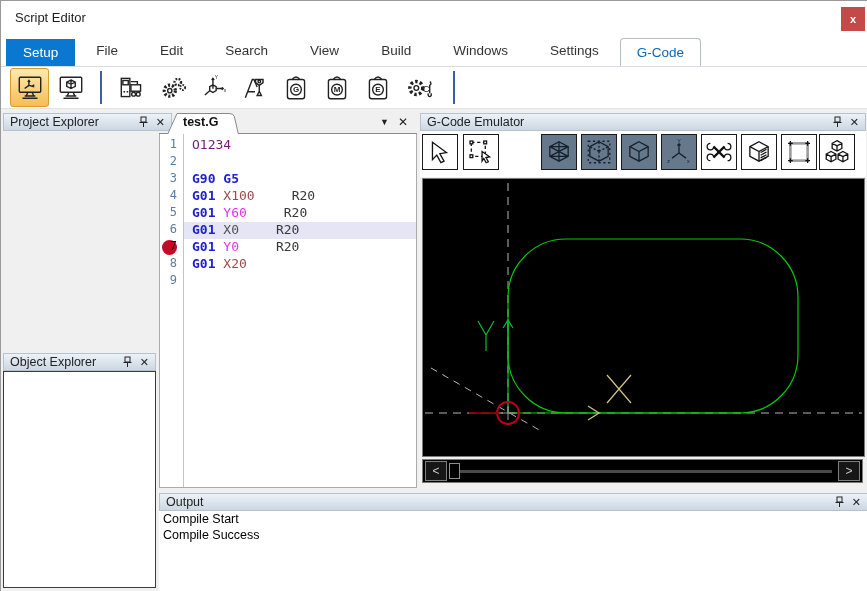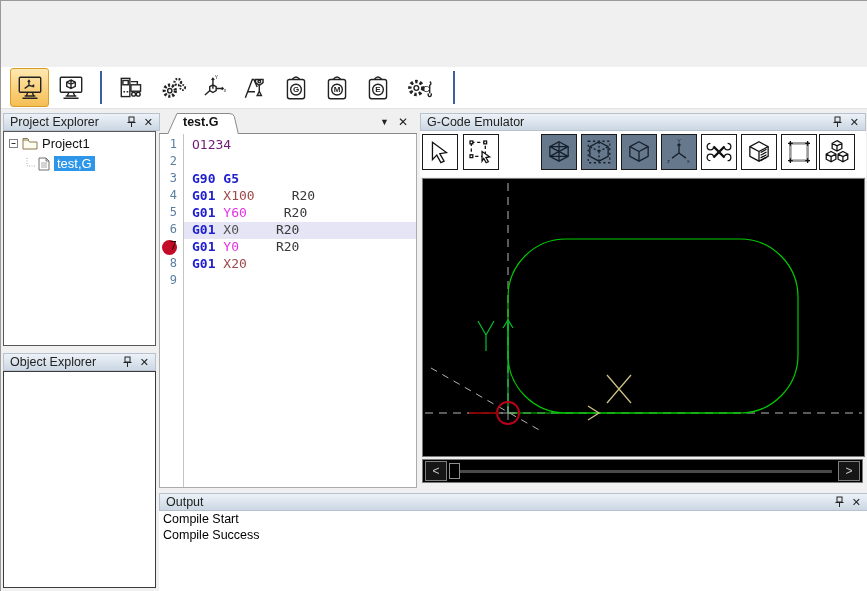--- a/index.html
+++ b/index.html
@@ -21,21 +21,21 @@
   .tb-btn.active{background:linear-gradient(#FFE9B0,#F5BE55);border:1px solid #D89B2C;border-radius:3px;}
   .tb-sep{width:2px;height:33px;background:#3A5F9F;margin:0 9px;}
   .tb-btn svg{stroke:#222;fill:none;stroke-width:1.3;}
   #tb-launcher{position:absolute;left:428px;top:96px;}
   
   .panel-head{position:absolute;height:18px;background:linear-gradient(#EDF2F8,#CBD7E3);border:1px solid #B7C2CE;
     box-sizing:border-box;display:flex;align-items:center;padding:0 6px;font-size:12.5px;color:#222;}
   .ph-icons{margin-left:auto;display:flex;align-items:center;gap:7px;}
   .ph-x{font-size:11px;color:#222;line-height:1;}
   
-  #pe-head{left:2px;top:112px;width:157px;}
+  #pe-head{left:2px;top:112px;width:169px;}
   #pe-body{position:absolute;left:2px;top:130px;width:153px;height:215px;background:#FFF;border:1px solid #585858;box-sizing:border-box;font-size:13px;}
   #oe-head{left:2px;top:352px;width:153px;}
   #oe-body{position:absolute;left:2px;top:370px;width:153px;height:217px;background:#FFF;border:1px solid #3A3A3A;box-sizing:border-box;}
   .tree-row{display:flex;align-items:center;height:17px;margin-top:3px;}
   .tree-label{margin-left:4px;color:#111;}
   .tree-label.sel{background:#2E96E8;color:#FFF;padding:0 3px;}
   
   #ed-tabstrip{position:absolute;left:158px;top:112px;width:258px;height:21px;border-bottom:1px solid #8A8A8A;box-sizing:border-box;}
   #ed-tab{position:absolute;left:8px;top:0;width:72px;height:22px;}
   #ed-tab .tab-label{position:absolute;left:16px;top:2px;font-size:12.5px;font-weight:bold;color:#111;}
@@ -73,21 +73,36 @@
   
   #out-head{left:158px;top:492px;width:709px;}
   #out-body{position:absolute;left:158px;top:510px;width:709px;height:81px;background:#FFF;}
   .out-line{font-size:12.5px;line-height:16px;padding-left:4px;color:#000;}
 </style>
 </head>
 <body>
 
 <div id="win">
 
-
+  <div id="titlebar">
+    <div id="title">Script Editor</div>
+    <div id="win-close">x</div>
+  </div>
+
+  <div id="menubar">
+      <div class="menu-item active">Setup</div>
+      <div class="menu-item">File</div>
+      <div class="menu-item">Edit</div>
+      <div class="menu-item">Search</div>
+      <div class="menu-item">View</div>
+      <div class="menu-item">Build</div>
+      <div class="menu-item">Windows</div>
+      <div class="menu-item">Settings</div>
+      <div class="menu-item ribbon-tab">G-Code</div>
+    </div>
 
   <div id="toolbar">
     <div style="width:8px"></div>
     <div class="tb-btn active">
       <svg width="30" height="30" viewBox="0 0 28 28">
         <rect x="4" y="4" width="20" height="14" rx="1"></rect>
         <path d="M12 18 l-1.5 3.5 M16 18 l1.5 3.5 M9 21.5 h10 M7 23.5 h14"></path>
         <path d="M9 14.5 l4 -3 l5 1.5 M13 11.5 V7.2 M12 8.4 L13 7 l1 1.4 M16.5 12 l1.5 -1"></path>
       </svg>
     </div>
@@ -176,42 +191,20 @@
 
   <div class="panel-head" id="pe-head">
     <span>Project Explorer</span>
     <span class="ph-icons">
       <svg width="11" height="12" viewBox="0 0 11 12">
         <rect x="3" y="1" width="5" height="5" fill="none" stroke="#222"></rect>
         <path d="M1.5 6.5 h8 M5.5 6.5 V11" stroke="#222" fill="none"></path>
       </svg>
       <span class="ph-x">✕</span>
     </span>
-  </div>
-  <div id="pe-body">
-    <div class="tree-row">
-      <svg width="9" height="9" viewBox="0 0 9 9" style="margin-left:5px;">
-        <rect x="0.5" y="0.5" width="8" height="8" fill="#FFF" stroke="#808080"></rect>
-        <path d="M2.5 4.5 h4" stroke="#333"></path>
-      </svg>
-      <svg width="16" height="13" viewBox="0 0 16 13" style="margin-left:4px;">
-        <path d="M1 3 h5 l1.5 2 H15 v7 H1 z M1 3 V1.5 h4.5 L7 3" fill="#FFFDF0" stroke="#8A7A50"></path>
-      </svg>
-      <span class="tree-label">Project1</span>
-    </div>
-    <div class="tree-row" style="margin-left:22px;">
-      <svg width="10" height="12" viewBox="0 0 10 12">
-        <path d="M1 0 V8 H9" stroke="#AAA" stroke-dasharray="1 1.5" fill="none"></path>
-      </svg>
-      <svg width="12" height="14" viewBox="0 0 12 14" style="margin-left:2px;">
-        <path d="M1 1 h7 l3 3 v9 H1 z M8 1 v3 h3" fill="#FFF" stroke="#707070"></path>
-        <path d="M3 6 h6 M3 8 h6 M3 10 h6" stroke="#A8A8A8"></path>
-      </svg>
-      <span class="tree-label sel">test,G</span>
-    </div>
   </div>
 
   <div class="panel-head" id="oe-head">
     <span>Object Explorer</span>
     <span class="ph-icons">
       <svg width="11" height="12" viewBox="0 0 11 12">
         <rect x="3" y="1" width="5" height="5" fill="none" stroke="#222"></rect>
         <path d="M1.5 6.5 h8 M5.5 6.5 V11" stroke="#222" fill="none"></path>
       </svg>
       <span class="ph-x">✕</span>

